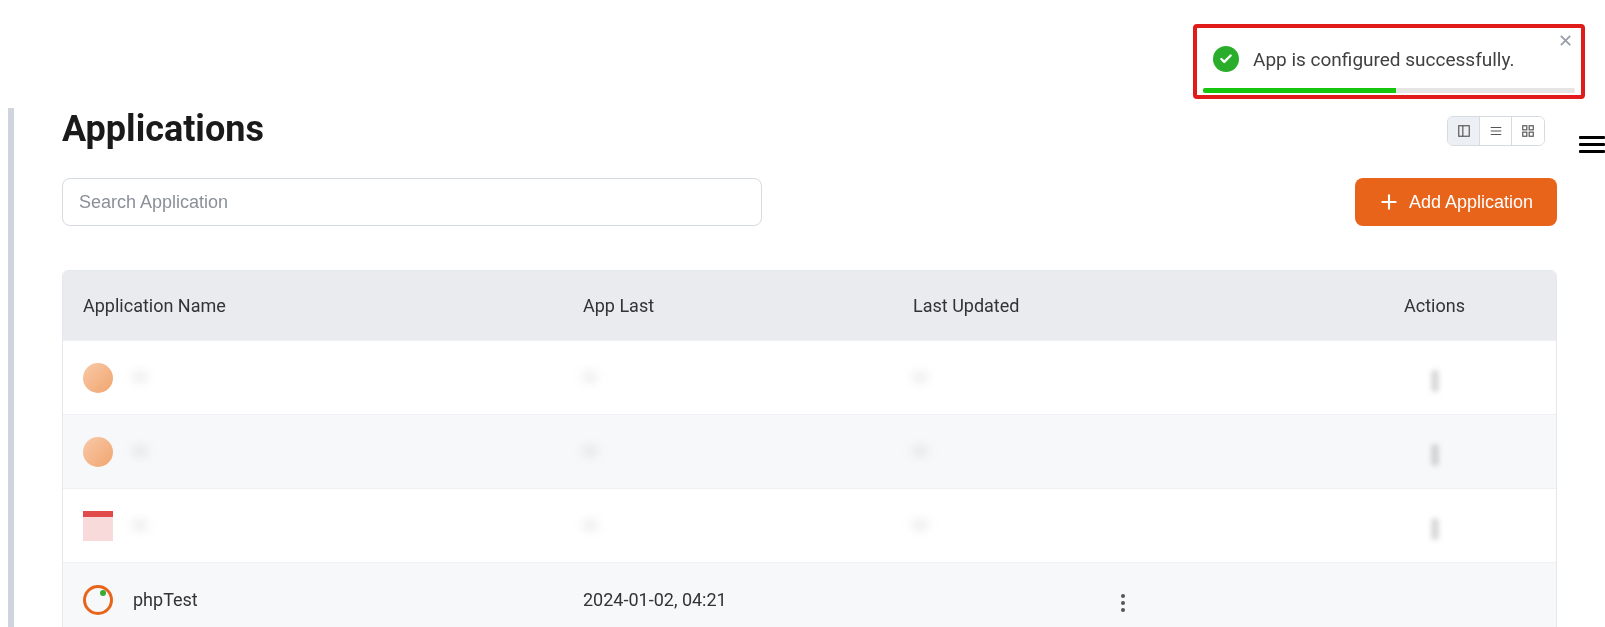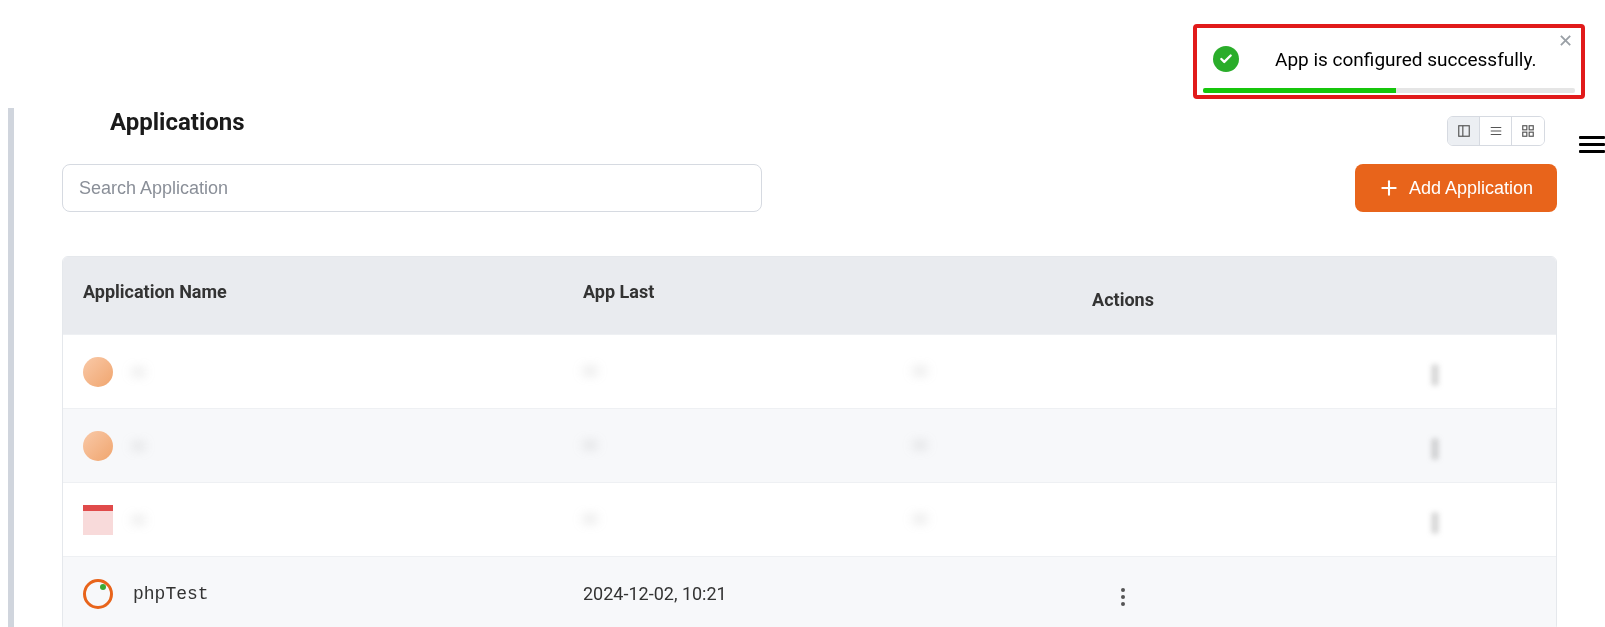--- a/index.html
+++ b/index.html
@@ -10,26 +10,25 @@
   height: 627px;
   position: relative;
   color: #1a1a1a;
 }
 .container {
   padding: 0 48px;
   margin-left: 8px;
   border-left: 6px solid #d0d5dd;
 }
 .page-title {
-  font-size: 24px;
+  font-size: 36px;
   font-weight: 700;
   color: #1a1a1a;
   margin-top: 108px;
   margin-bottom: 28px;
-  margin-left: 48px;
 }
 .toolbar-row {
   display: flex;
   align-items: center;
   gap: 20px;
   margin-bottom: 44px;
 }
 .search-input {
   width: 700px;
   height: 48px;
@@ -98,36 +97,36 @@
   border: 1px solid #e5e8ec;
   border-radius: 6px;
   overflow: hidden;
 }
 .thead {
   display: grid;
   grid-template-columns: 500px 330px 420px 1fr;
   background: #e9ebef;
   padding: 24px 20px;
   font-size: 18px;
-  font-weight: 700;
+  font-weight: 400;
   color: #333;
 }
-.thead .hactions { text-align: center; margin-top: 8px; }
+.thead .hactions { text-align: center; }
 .tbody { }
 .trow {
   display: grid;
   grid-template-columns: 500px 330px 420px 1fr;
   padding: 18px 20px;
   align-items: center;
   border-top: 1px solid #eef0f3;
   font-size: 18px;
   color: #333;
 }
 .trow:nth-child(even) { background: #f7f8fa; }
-.name-cell { display: flex; align-items: center; gap: 20px; font-family: Liberation Mono, monospace; }
+.name-cell { display: flex; align-items: center; gap: 20px; }
 .app-icon-circle {
   width: 30px; height: 30px; border-radius: 50%;
   background: linear-gradient(135deg,#f9c9a8,#f0a56e);
   flex-shrink: 0;
 }
 .app-icon-ring {
   width: 30px; height: 30px; border-radius: 50%;
   border: 3px solid #e8641b;
   position: relative; flex-shrink: 0;
 }
@@ -165,21 +164,21 @@
   align-items: center;
   gap: 14px;
   padding: 14px 10px 14px 10px;
   position: relative;
 }
 .toast-check {
   width: 26px; height: 26px; border-radius: 50%;
   background: #2aad2a;
   display: flex; align-items: center; justify-content: center;
 }
-.toast-text { font-size: 19px; color: #000000; margin-left: 22px; }
+.toast-text { font-size: 19px; color: #404040; }
 .toast-close {
   position: absolute; top: -2px; right: 2px;
   color: #9aa0a6; font-size: 18px; cursor: pointer;
   background:none; border:none;
 }
 .toast-bar {
   height: 5px; background: #e5e5e5; border-radius: 2px;
   margin-top: 2px; overflow: hidden;
 }
 .toast-bar-fill {
@@ -247,20 +246,21 @@
           <line x1="4" y1="12" x2="20" y2="12" stroke="#fff" stroke-width="2.5" stroke-linecap="round"></line>
         </svg>
       <span>Add Application</span>
     </button>
   </div>
 
   <div class="table">
     <div class="thead">
       <div>Application Name</div>
       <div>App Last</div>
+      <div>Last Updated</div>
       <div class="hactions">Actions</div>
     </div>
     <div class="tbody" id="tbody">
         <div class="trow">
           <div class="name-cell">
             <div class="app-icon-circle"></div>
             <span class="blurred">—</span>
           </div>
           <div class="blurred">—</div>
           <div class="blurred">—</div>
@@ -294,21 +294,21 @@
               <span></span>
               <span></span>
               <span></span>
             </div></div>
         </div>
         <div class="trow">
           <div class="name-cell">
             <div class="app-icon-ring"></div>
             <span>phpTest</span>
           </div>
-          <div>2024-12-02, 10:21</div>
+          <div>2024-01-02, 04:21</div>
           <div class="actions-cell"><div class="kebab">
               <span></span>
               <span></span>
               <span></span>
             </div></div>
         </div>
       </div>
   </div>
 </div>
 

